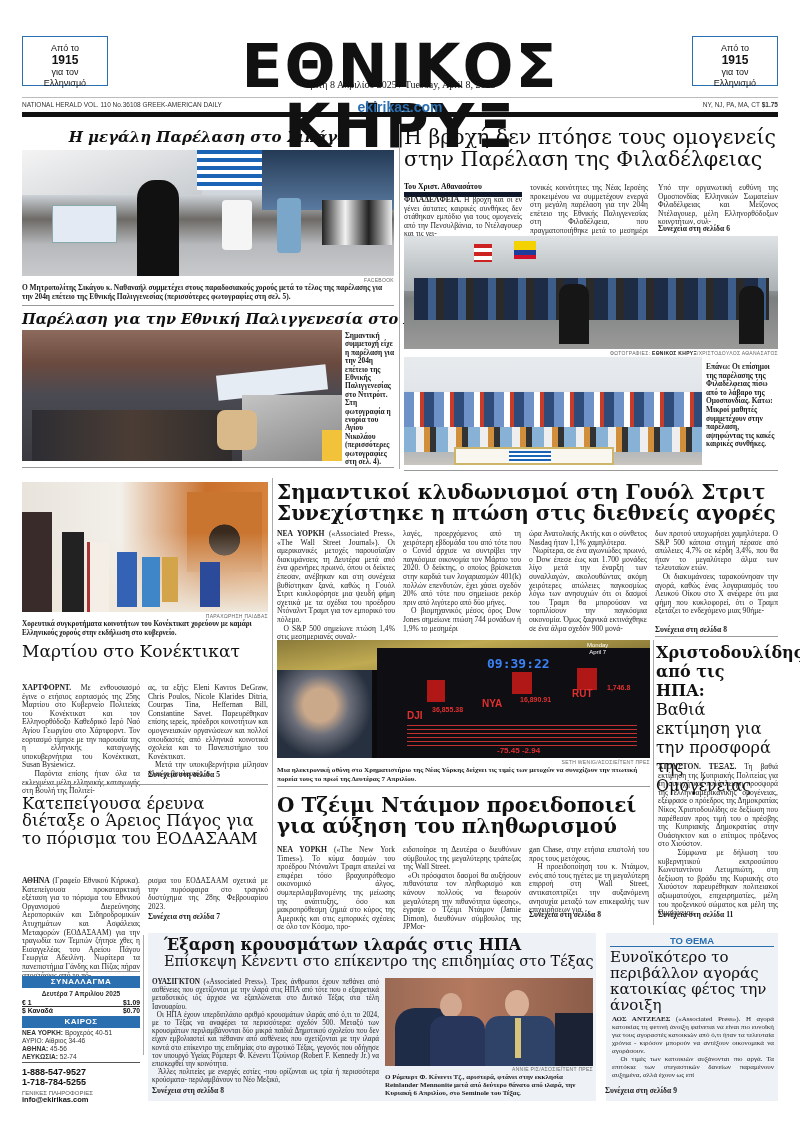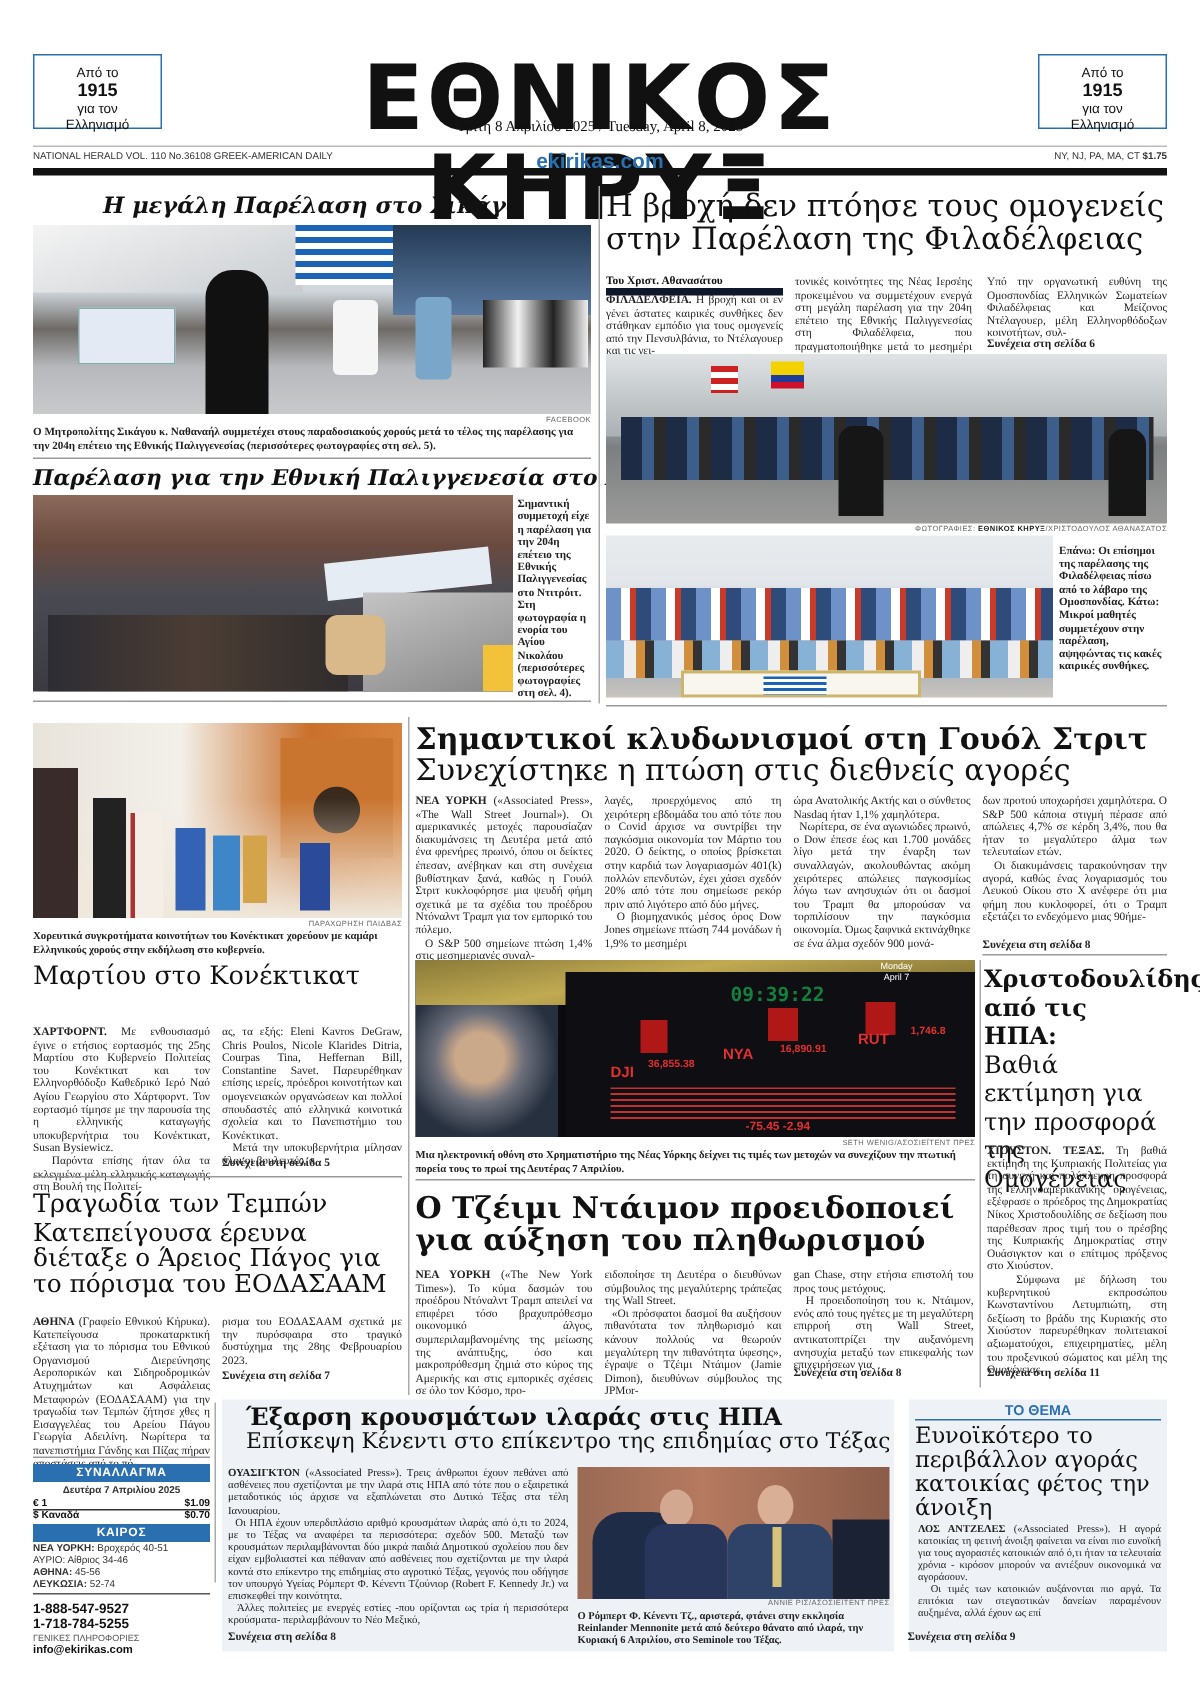--- a/index.html
+++ b/index.html
@@ -126,44 +126,43 @@
 
 <div class="abs h-bold" style="left:22px;top:643px;width:246px;font-size:17px;font-weight:normal">
   <div>Μαρτίου στο Κονέκτικατ</div>
 </div>
 <div class="abs body-txt" style="left:22px;top:684px;width:118px"><b>ΧΑΡΤΦΟΡΝΤ.</b> <span>Με ενθουσιασμό έγινε ο ετήσιος εορτασμός της 25ης Μαρτίου στο Κυβερνείο Πολιτείας του Κονέκτικατ και τον Ελληνορθόδοξο Καθεδρικό Ιερό Ναό Αγίου Γεωργίου στο Χάρτφορντ. Τον εορτασμό τίμησε με την παρουσία της η ελληνικής καταγωγής υποκυβερνήτρια του Κονέκτικατ, Susan Bysiewicz.</span><br>&nbsp;&nbsp;<span>Παρόντα επίσης ήταν όλα τα εκλεγμένα μέλη ελληνικής καταγωγής στη Βουλή της Πολιτεί-</span></div>
 <div class="abs body-txt" style="left:148px;top:684px;width:120px"><span>ας, τα εξής: Eleni Kavros DeGraw, Chris Poulos, Nicole Klarides Ditria, Courpas Tina, Heffernan Bill, Constantine Savet. Παρευρέθηκαν επίσης ιερείς, πρόεδροι κοινοτήτων και ομογενειακών οργανώσεων και πολλοί σπουδαστές από ελληνικά κοινοτικά σχολεία και το Πανεπιστήμιο του Κονέκτικατ.</span><br>&nbsp;&nbsp;<span>Μετά την υποκυβερνήτρια μίλησαν όλοι οι βουλευτές, ο</span></div>
 <div class="abs cont" style="left:148px;top:770px">Συνέχεια στη σελίδα 5</div>
 <div class="abs hr" style="left:22px;top:784px;width:246px"></div>
 
 <div class="abs h-reg" style="left:22px;top:795px;width:246px;font-size:17px">
-  <div style="font-weight:normal">Τραγωδία των Τεμπών</div>
   <div style="font-size:16.5px">Κατεπείγουσα έρευνα διέταξε ο Άρειος Πάγος για το πόρισμα του ΕΟΔΑΣΑΑΜ</div>
 </div>
 <div class="abs body-txt" style="left:22px;top:877px;width:118px"><b>ΑΘΗΝΑ</b> <span>(Γραφείο Εθνικού Κήρυκα). Κατεπείγουσα προκαταρκτική εξέταση για το πόρισμα του Εθνικού Οργανισμού Διερεύνησης Αεροπορικών και Σιδηροδρομικών Ατυχημάτων και Ασφάλειας Μεταφορών (ΕΟΔΑΣΑΑΜ) για την τραγωδία των Τεμπών ζήτησε χθες η Εισαγγελέας του Αρείου Πάγου Γεωργία Αδειλίνη. Νωρίτερα τα πανεπιστήμια Γάνδης και Πίζας πήραν αποστάσεις από το πό-</span></div>
 <div class="abs body-txt" style="left:148px;top:877px;width:120px">ρισμα του ΕΟΔΑΣΑΑΜ σχετικά με την πυρόσφαιρα στο τραγικό δυστύχημα της 28ης Φεβρουαρίου 2023.</div>
 <div class="abs cont" style="left:148px;top:912px">Συνέχεια στη σελίδα 7</div>
 
 <div class="abs vline" style="left:272px;top:478px;height:452px"></div>
 
 <div class="abs h-bold" style="left:277px;top:482px;width:501px;font-size:20px">
   <div style="white-space:nowrap">Σημαντικοί κλυδωνισμοί στη Γουόλ Στριτ</div>
-  <div style="font-weight:normal;white-space:nowrap">Συνεχίστηκε η πτώση στις διεθνείς αγορές</div>
+  <div style="font-weight:bold;white-space:nowrap">Συνεχίστηκε η πτώση στις διεθνείς αγορές</div>
 </div>
 <div class="abs body-txt" style="left:277px;top:530px;width:118px"><b>ΝΕΑ ΥΟΡΚΗ</b> <span>(«Associated Press», «The Wall Street Journal»). Οι αμερικανικές μετοχές παρουσίαζαν διακυμάνσεις τη Δευτέρα μετά από ένα φρενήρες πρωινό, όπου οι δείκτες έπεσαν, ανέβηκαν και στη συνέχεια βυθίστηκαν ξανά, καθώς η Γουόλ Στριτ κυκλοφόρησε μια ψευδή φήμη σχετικά με τα σχέδια του προέδρου Ντόναλντ Τραμπ για τον εμπορικό του πόλεμο.</span><br>&nbsp;&nbsp;<span>Ο S&amp;P 500 σημείωνε πτώση 1,4% στις μεσημεριανές συναλ-</span></div>
 <div class="abs body-txt" style="left:403px;top:530px;width:118px"><span>λαγές, προερχόμενος από τη χειρότερη εβδομάδα του από τότε που ο Covid άρχισε να συντρίβει την παγκόσμια οικονομία τον Μάρτιο του 2020. Ο δείκτης, ο οποίος βρίσκεται στην καρδιά των λογαριασμών 401(k) πολλών επενδυτών, έχει χάσει σχεδόν 20% από τότε που σημείωσε ρεκόρ πριν από λιγότερο από δύο μήνες.</span><br>&nbsp;&nbsp;<span>Ο βιομηχανικός μέσος όρος Dow Jones σημείωνε πτώση 744 μονάδων ή 1,9% το μεσημέρι</span></div>
 <div class="abs body-txt" style="left:529px;top:530px;width:118px"><span>ώρα Ανατολικής Ακτής και ο σύνθετος Nasdaq ήταν 1,1% χαμηλότερα.</span><br>&nbsp;&nbsp;<span>Νωρίτερα, σε ένα αγωνιώδες πρωινό, ο Dow έπεσε έως και 1.700 μονάδες λίγο μετά την έναρξη των συναλλαγών, ακολουθώντας ακόμη χειρότερες απώλειες παγκοσμίως λόγω των ανησυχιών ότι οι δασμοί του Τραμπ θα μπορούσαν να τορπιλίσουν την παγκόσμια οικονομία. Όμως ξαφνικά εκτινάχθηκε σε ένα άλμα σχεδόν 900 μονά-</span></div>
 <div class="abs body-txt" style="left:655px;top:530px;width:123px"><span>δων προτού υποχωρήσει χαμηλότερα. Ο S&amp;P 500 κάποια στιγμή πέρασε από απώλειες 4,7% σε κέρδη 3,4%, που θα ήταν το μεγαλύτερο άλμα των τελευταίων ετών.</span><br>&nbsp;&nbsp;<span>Οι διακυμάνσεις ταρακούνησαν την αγορά, καθώς ένας λογαριασμός του Λευκού Οίκου στο X ανέφερε ότι μια φήμη που κυκλοφορεί, ότι ο Τραμπ εξετάζει το ενδεχόμενο μιας 90ήμε-</span></div>
 <div class="abs cont" style="left:655px;top:625px">Συνέχεια στη σελίδα 8</div>
 <div class="abs hr" style="left:655px;top:636px;width:123px"></div>
 
 <div class="abs photo" style="left:277px;top:640px;width:373px;height:118px;background:#0b0b0e">
   <div class="abs" style="left:0;top:0;width:373px;height:30px;background:linear-gradient(170deg,#8a7a3a 0%,#c0aa52 40%,#6b5e2a 100%)"></div>
   <div class="abs" style="left:100px;top:8px;width:273px;height:110px;background:#0f0f13"></div>
-  <div class="abs" style="left:210px;top:16px;color:#15803d;font-family:'DejaVu Sans Mono',monospace;font-size:13px;font-weight:bold">09:39:22</div>
+  <div class="abs" style="left:210px;top:16px;color:#3b82f6;font-family:'DejaVu Sans Mono',monospace;font-size:13px;font-weight:bold">09:39:22</div>
   <div class="abs sans" style="left:310px;top:2px;color:#fff;font-size:6px;line-height:7px;text-align:center">
     <div>Monday</div>
     <div>April 7</div>
   </div>
   <div class="abs" style="left:150px;top:40px;width:18px;height:22px;background:#b01818"></div>
   <div class="abs" style="left:235px;top:32px;width:20px;height:22px;background:#b01818"></div>
   <div class="abs" style="left:300px;top:28px;width:20px;height:22px;background:#b01818"></div>
   <div class="abs sans" style="left:130px;top:70px;color:#e23030;font-size:10px;font-weight:bold">DJI</div>
   <div class="abs sans" style="left:155px;top:66px;color:#e23030;font-size:7px;font-weight:bold">36,855.38</div>
   <div class="abs sans" style="left:205px;top:58px;color:#e23030;font-size:10px;font-weight:bold">NYA</div>

